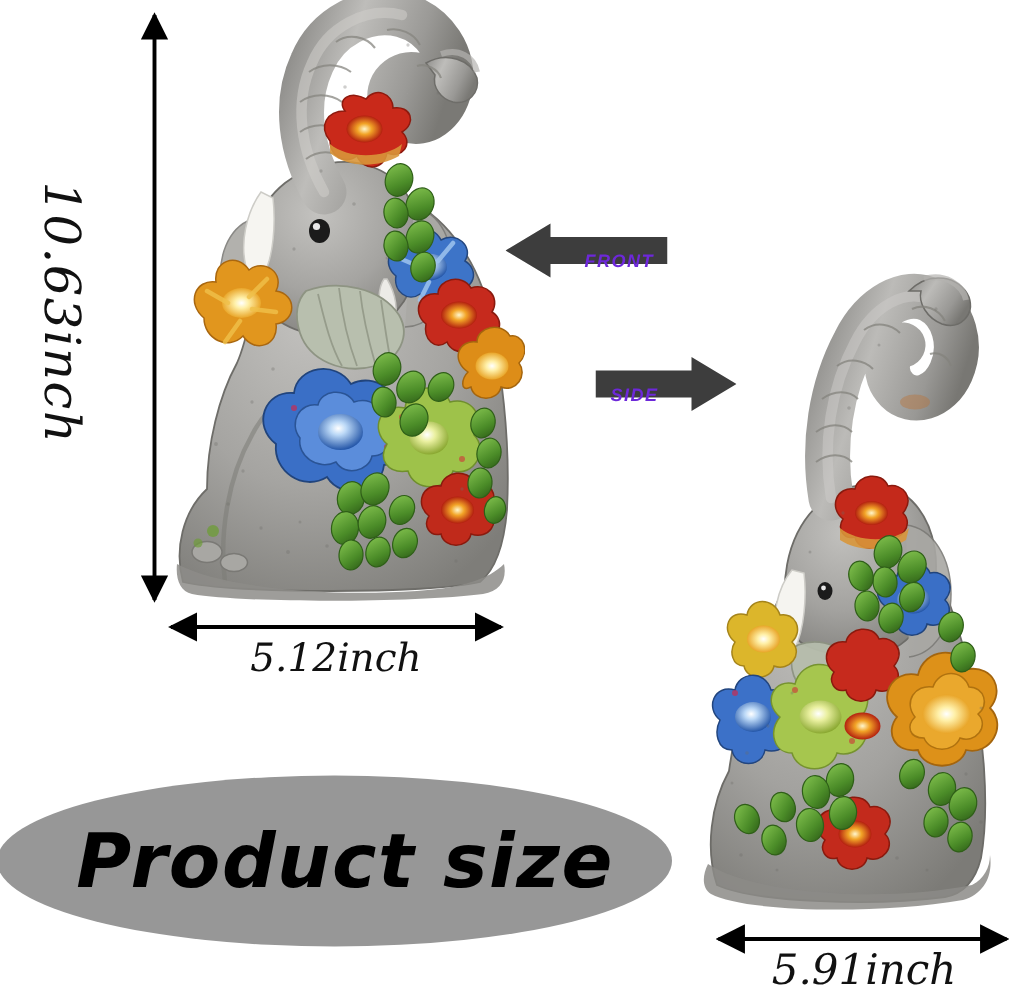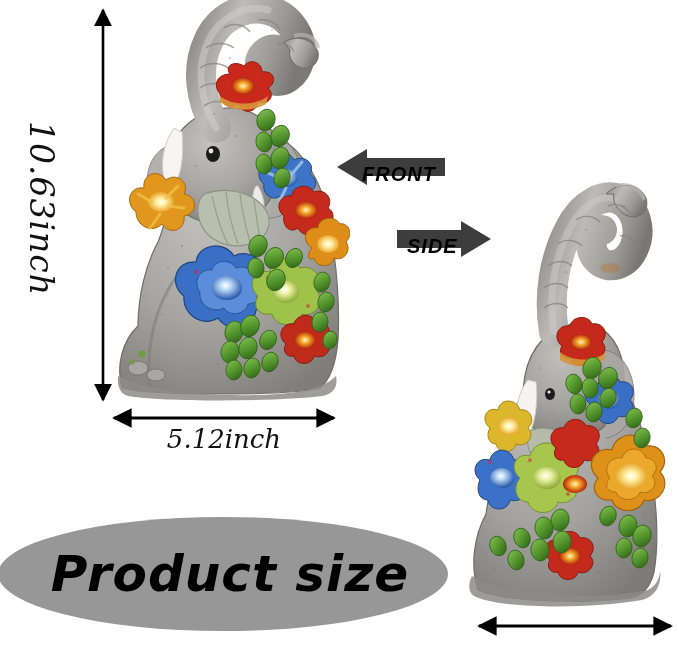--- a/index.html
+++ b/index.html
@@ -24,26 +24,26 @@
   #width-label-side{left:478px; top:630px; width:196px; text-align:center;
                     font-size:28px;}
 
   
   .overlay{position:absolute;inset:0;width:679px;height:666px;pointer-events:none;}
 
   
   .callout{position:absolute;}
   .callout .txt{
     position:absolute;inset:0;display:flex;align-items:center;
-    color:#000000;font-family:"Liberation Sans",sans-serif;
-    font-weight:bold;font-style:italic;font-size:20px;letter-spacing:1px;margin-top:14px;
+    color:#6d28d9;font-family:"Liberation Sans",sans-serif;
+    font-weight:bold;font-style:italic;font-size:12px;letter-spacing:1px;margin-top:14px;
   }
   #callout-front{left:337px;top:148px;width:108px;height:38px;}
   #callout-front .txt{justify-content:flex-end;padding-right:9px;}
-  #callout-side{left:397px;top:220px;width:94px;height:38px;}
+  #callout-side{left:397px;top:237px;width:94px;height:38px;}
   #callout-side .txt{justify-content:flex-start;padding-left:10px;}
 
   
   #product-size-banner{position:absolute;left:-2px;top:517px;width:450px;height:114px;}
   #product-size-banner .ellipse{
     position:absolute;inset:0;border-radius:50%;background:#979797;
   }
   #product-size-banner .label{
     position:absolute;inset:0;display:flex;align-items:center;justify-content:center;
     color:#000;font-family:"DejaVu Sans",sans-serif;font-weight:bold;font-style:italic;
@@ -474,20 +474,21 @@
 
     <line x1="114" y1="418" x2="334" y2="418" stroke="#000" stroke-width="2.8" marker-start="url(#ahStart)" marker-end="url(#ahEnd)"></line>
 
     <line x1="479" y1="626" x2="671" y2="626" stroke="#000" stroke-width="2.8" marker-start="url(#ahStart)" marker-end="url(#ahEnd)"></line>
   </svg>
 
   <div class="dim-label" id="height-label">
     <span>10.63inch</span>
   </div>
   <div class="dim-label" id="width-label-front">5.12inch</div>
+  <div class="dim-label" id="width-label-side">5.91inch</div>
 
   <div class="callout" id="callout-front">
     <svg viewBox="0 0 108 38" width="108" height="38" xmlns="http://www.w3.org/2000/svg">
       <path d="M0 19 L30 1 L30 10 L108 10 L108 28 L30 28 L30 37 Z" fill="#3d3d3d"></path>
     </svg>
     <div class="txt">FRONT</div>
   </div>
 
   <div class="callout" id="callout-side">
     <svg viewBox="0 0 94 38" width="94" height="38" xmlns="http://www.w3.org/2000/svg">

